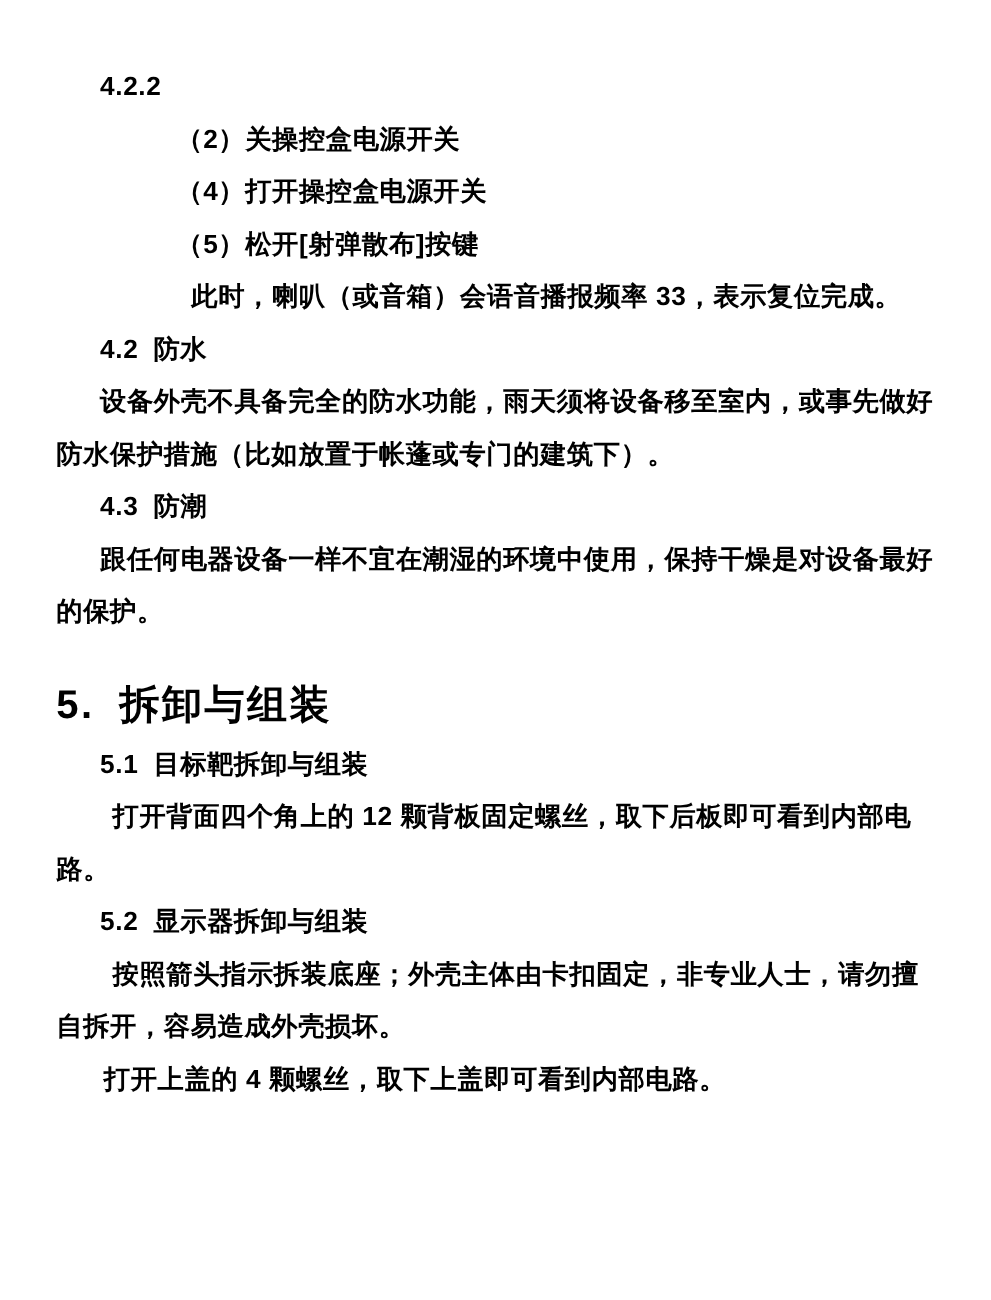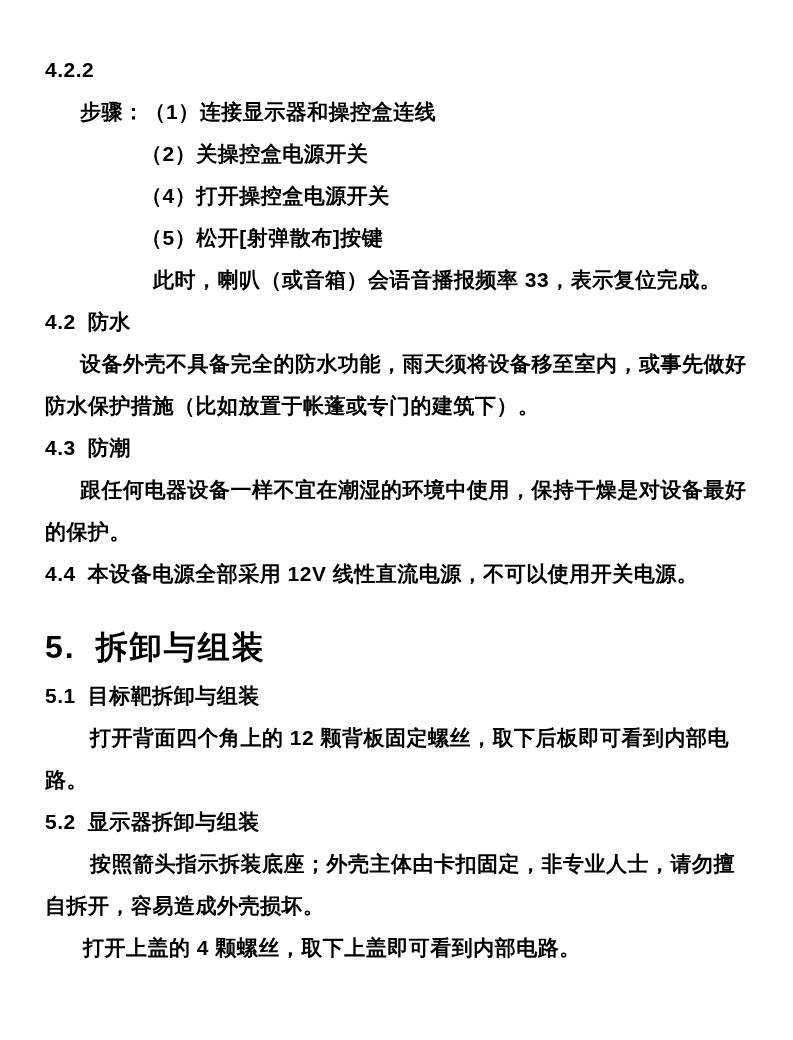--- a/index.html
+++ b/index.html
@@ -25,21 +25,21 @@
     line-height: 42px;
     height: 42px;
     white-space: nowrap;
     font-weight: 600;
     letter-spacing: 0.5px;
   }
   
   .h-row { display: flex; align-items: baseline; font-weight: 700; }
   .gap-12 { column-gap: 12px; }
   .gap-18 { column-gap: 18px; gap: 12px; }
-  .h-num { font-weight: 700; }
+  .h-num { font-weight: 700; margin-left: 35px; }
   .h-title { font-weight: 700; }
 
   
   .chapter {
     margin-top: 24px;
     font-size: 32px;
     line-height: 56px;
     height: 56px;
     font-weight: 700;
     letter-spacing: 2px;
@@ -59,47 +59,39 @@
 </style>
 </head>
 <body>
 
 <div class="page">
 
   <div class="line h-row gap-12">
     <span class="h-num">4.2.2</span>
   </div>
 
-  <div class="line steps-lead">
-    <span>步骤：</span>
-    <span>（1）连接显示器和操控盒连线</span>
-  </div>
   <div class="line step-item">（2）关操控盒电源开关</div>
   <div class="line step-item">（4）打开操控盒电源开关</div>
   <div class="line step-item">（5）松开[射弹散布]按键</div>
   <div class="line steps-result">此时，喇叭（或音箱）会语音播报频率 33，表示复位完成。</div>
 
   <div class="line h-row gap-18">
     <span class="h-num">4.2</span>
     <span class="h-title">防水</span>
   </div>
   <div class="line indent-35">设备外壳不具备完全的防水功能，雨天须将设备移至室内，或事先做好</div>
   <div class="line">防水保护措施（比如放置于帐蓬或专门的建筑下）。</div>
 
   <div class="line h-row gap-18">
     <span class="h-num">4.3</span>
     <span class="h-title">防潮</span>
   </div>
   <div class="line indent-35">跟任何电器设备一样不宜在潮湿的环境中使用，保持干燥是对设备最好</div>
   <div class="line">的保护。</div>
 
-  <div class="line h-row gap-18">
-    <span class="h-num">4.4</span>
-    <span class="h-title">本设备电源全部采用 12V 线性直流电源，不可以使用开关电源。</span>
-  </div>
 
   <div class="chapter">
     <span>5.</span>
     <span>拆卸与组装</span>
   </div>
 
   <div class="line h-row gap-18">
     <span class="h-num">5.1</span>
     <span class="h-title">目标靶拆卸与组装</span>
   </div>

